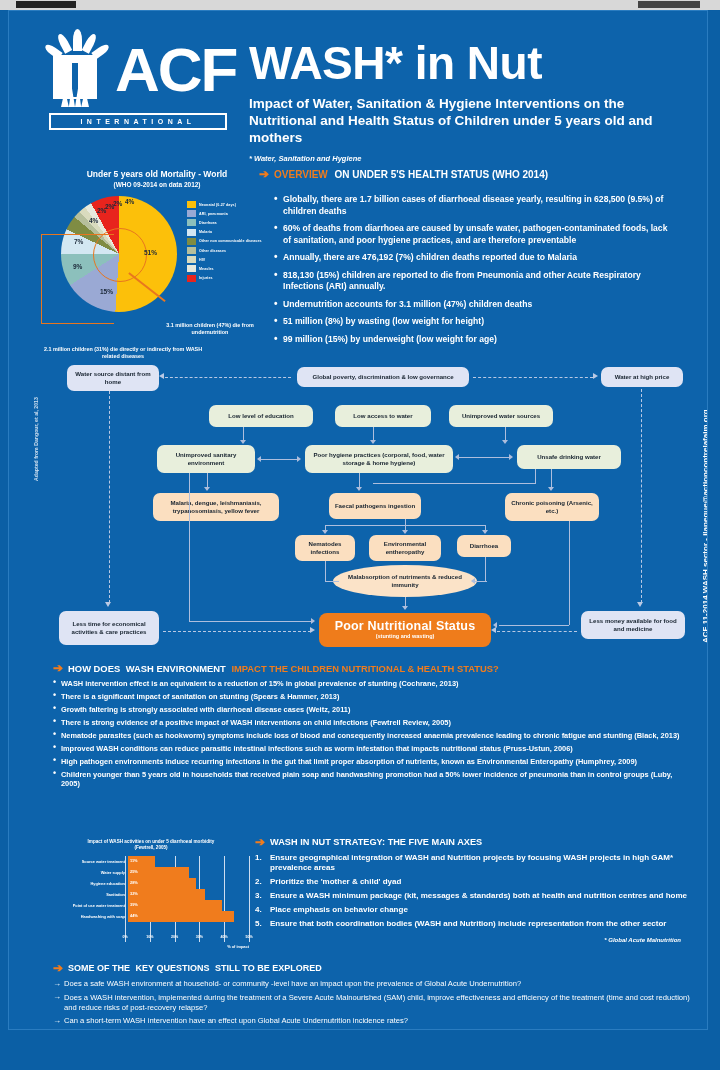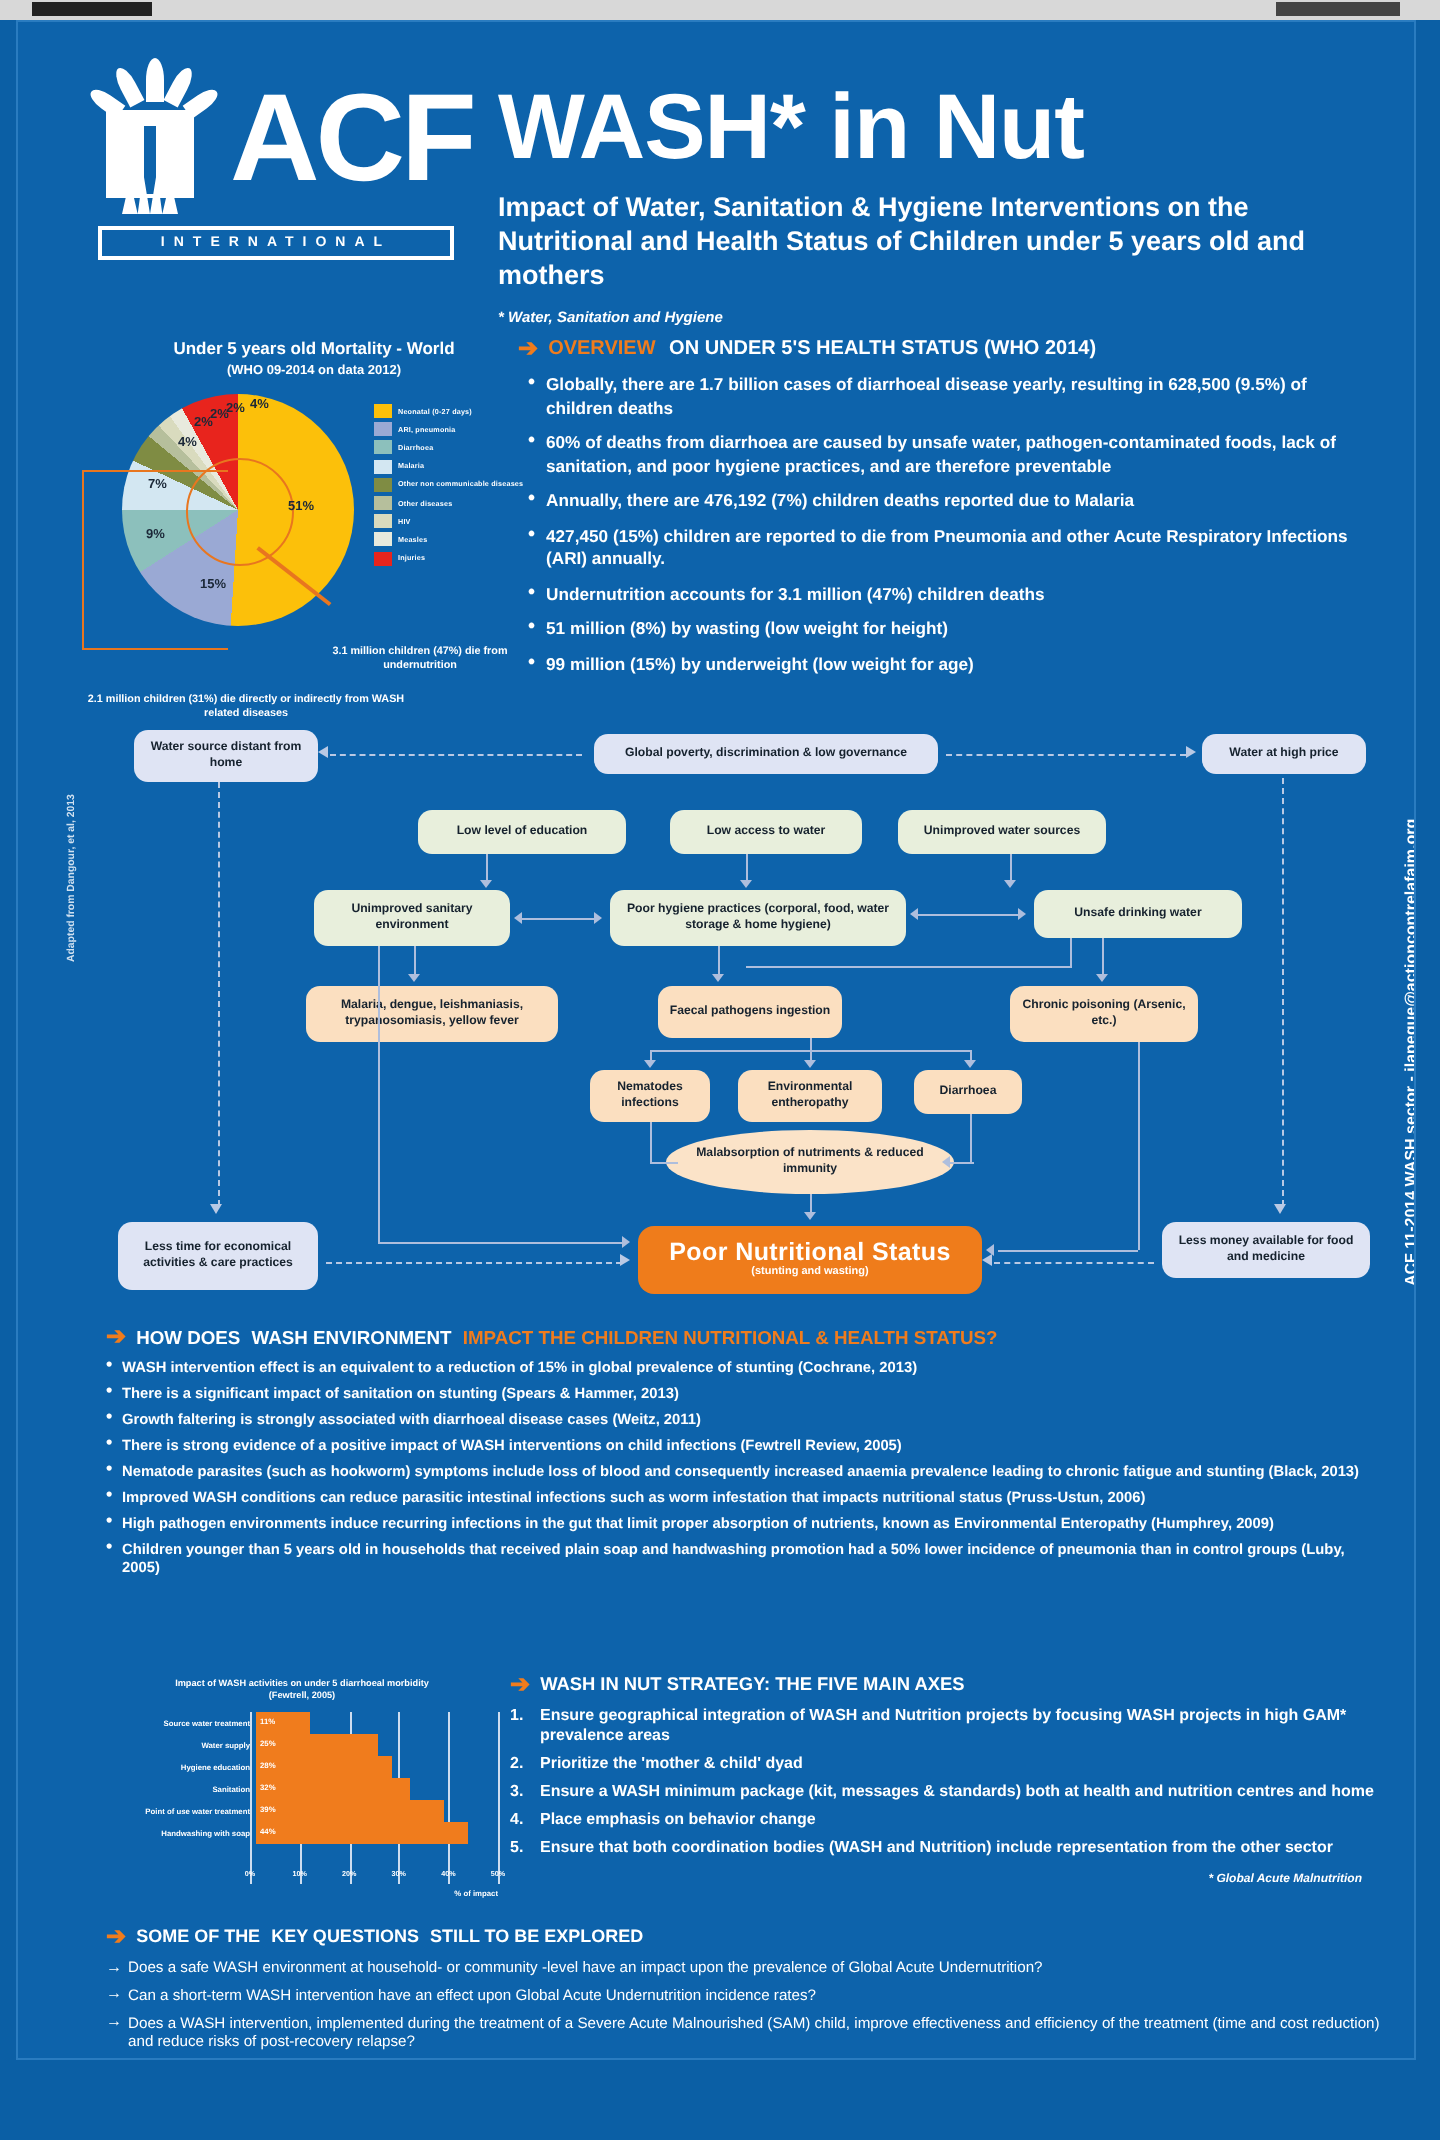--- a/index.html
+++ b/index.html
@@ -59,21 +59,21 @@
   .callout-right{left:118px;top:128px;width:110px;}
   .callout-left{left:6px;top:152px;width:160px;}
   .bracket{position:absolute;border:1.5px solid #e8761f;border-right:none;}
   .lead-line{position:absolute;background:#e8761f;height:1.5px;transform-origin:left center;}
 
   
   .overview{position:absolute;left:250px;top:158px;width:430px;}
   .sec-head{display:flex;align-items:flex-start;font-size:10px;font-weight:bold;margin-bottom:7px;}
   .arrow{color:#f07c1d;font-size:12px;margin-right:5px;line-height:11px;font-weight:bold;}
   .sec-head .kw{color:#f07c1d;margin-right:4px;}
-  .bullets{margin:4px;padding:0;list-style:none;}
+  .bullets{margin:14px;padding:0;list-style:none;}
   .bullets li{position:relative;padding-left:10px;font-size:8.6px;line-height:11.5px;margin-bottom:6px;font-weight:bold;}
   .bullets li:before{content:"•";position:absolute;left:1px;top:-1px;color:#fff;font-size:10px;}
 
   
   .diagram{position:absolute;left:20px;top:348px;width:660px;height:300px;}
   .node{position:absolute;box-sizing:border-box;display:flex;align-items:center;justify-content:center;
     text-align:center;font-size:6.1px;font-weight:bold;color:#16222e;border-radius:7px;line-height:7.6px;padding:2px 3px;}
   .n-blue{background:#dfe4f4;}
   .n-green{background:#e8efdc;}
   .n-peach{background:#fbdfc0;}
@@ -239,21 +239,21 @@
 
   <div class="overview">
     <div class="sec-head">
       <span class="arrow">➔</span>
       <span><span class="kw">OVERVIEW</span><span> ON UNDER 5'S HEALTH STATUS (WHO 2014)</span></span>
     </div>
     <ul class="bullets" id="overview-list">
         <li>Globally, there are 1.7 billion cases of diarrhoeal disease yearly, resulting in 628,500 (9.5%) of children deaths</li>
         <li>60% of deaths from diarrhoea are caused by unsafe water, pathogen-contaminated foods, lack of sanitation, and poor hygiene practices, and are therefore preventable</li>
         <li>Annually, there are 476,192 (7%) children deaths reported due to Malaria</li>
-        <li>427,450 (15%) children are reported to die from Pneumonia and other Acute Respiratory Infections (ARI) annually.</li>
+        <li>818,130 (15%) children are reported to die from Pneumonia and other Acute Respiratory Infections (ARI) annually.</li>
         <li>Undernutrition accounts for 3.1 million (47%) children deaths</li>
         <li>51 million (8%) by wasting (low weight for height)</li>
         <li>99 million (15%) by underweight (low weight for age)</li>
       </ul>
   </div>
 
   <div class="diagram">
 
     <div class="node n-blue" style="left:38px;top:6px;width:92px;height:26px;">Water source distant from home</div>
     <div class="node n-blue" style="left:268px;top:8px;width:172px;height:20px;">Global poverty, discrimination &amp; low governance</div>
@@ -458,19 +458,19 @@
     <div class="sec-head">
       <span class="arrow">➔</span>
       <span>
         <span>SOME OF THE</span>
         <span style="color:#fff;margin:0 3px;">KEY QUESTIONS</span>
         <span>STILL TO BE EXPLORED</span>
       </span>
     </div>
     <ul id="questions-list">
         <li>Does a safe WASH environment at household- or community -level have an impact upon the prevalence of Global Acute Undernutrition?</li>
+        <li>Does a WASH intervention, implemented during the treatment of a Severe Acute Malnourished (SAM) child, improve effectiveness and efficiency of the treatment (time and cost reduction) and reduce risks of post-recovery relapse?</li>
         <li>Can a short-term WASH intervention have an effect upon Global Acute Undernutrition incidence rates?</li>
-        <li>Does a WASH intervention, implemented during the treatment of a Severe Acute Malnourished (SAM) child, improve effectiveness and efficiency of the treatment (time and cost reduction) and reduce risks of post-recovery relapse?</li>
         <li>What is the impact of the "quantity of water available at household level" indicator on undernutrition?</li>
       </ul>
   </div>
 
 </div>
 
 </body></html>

